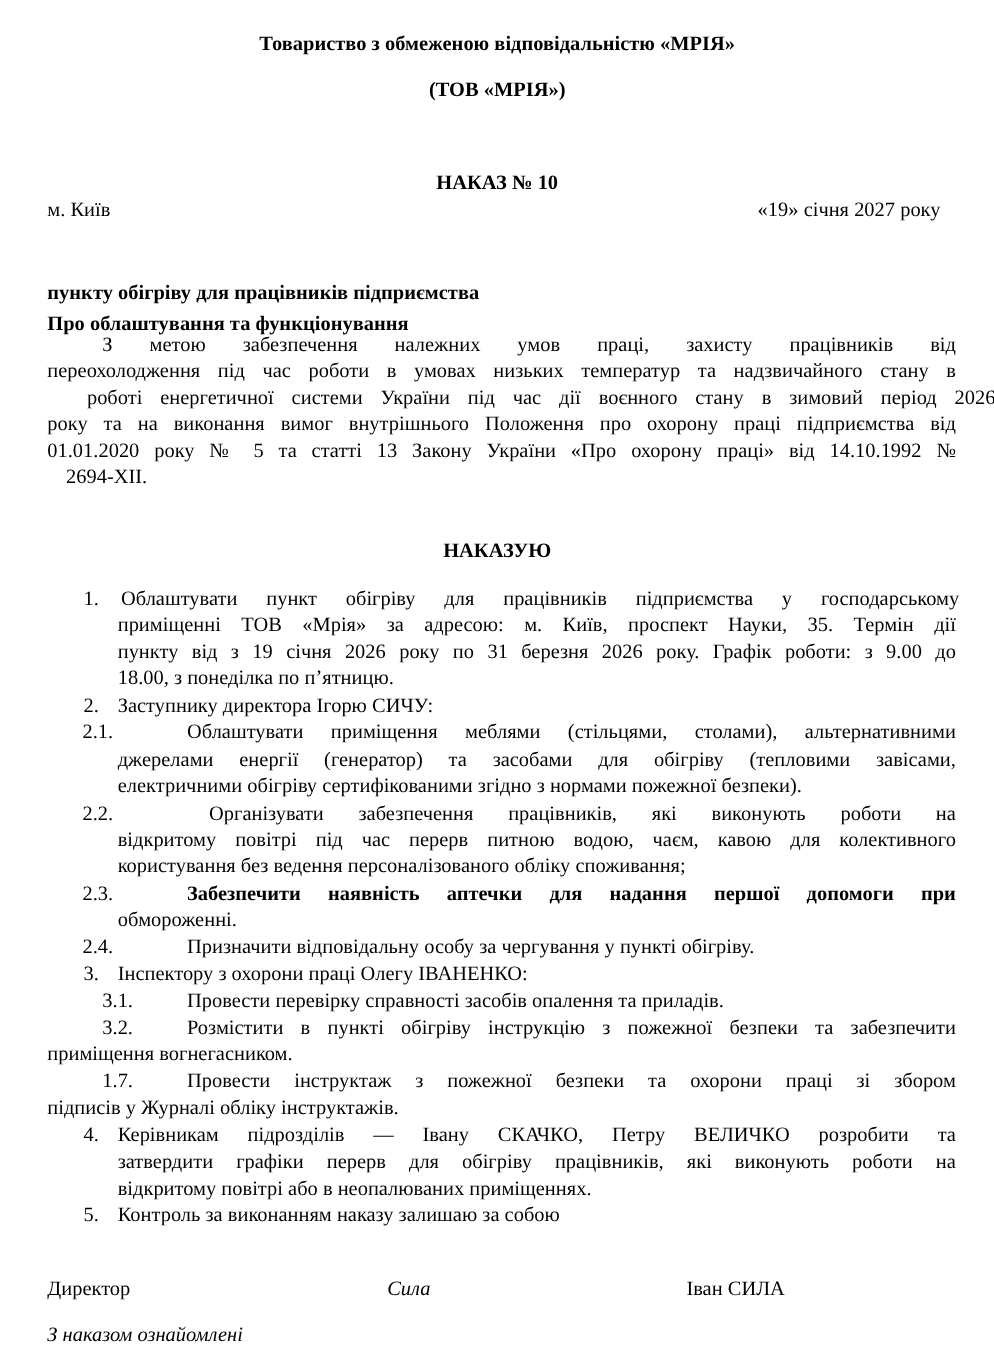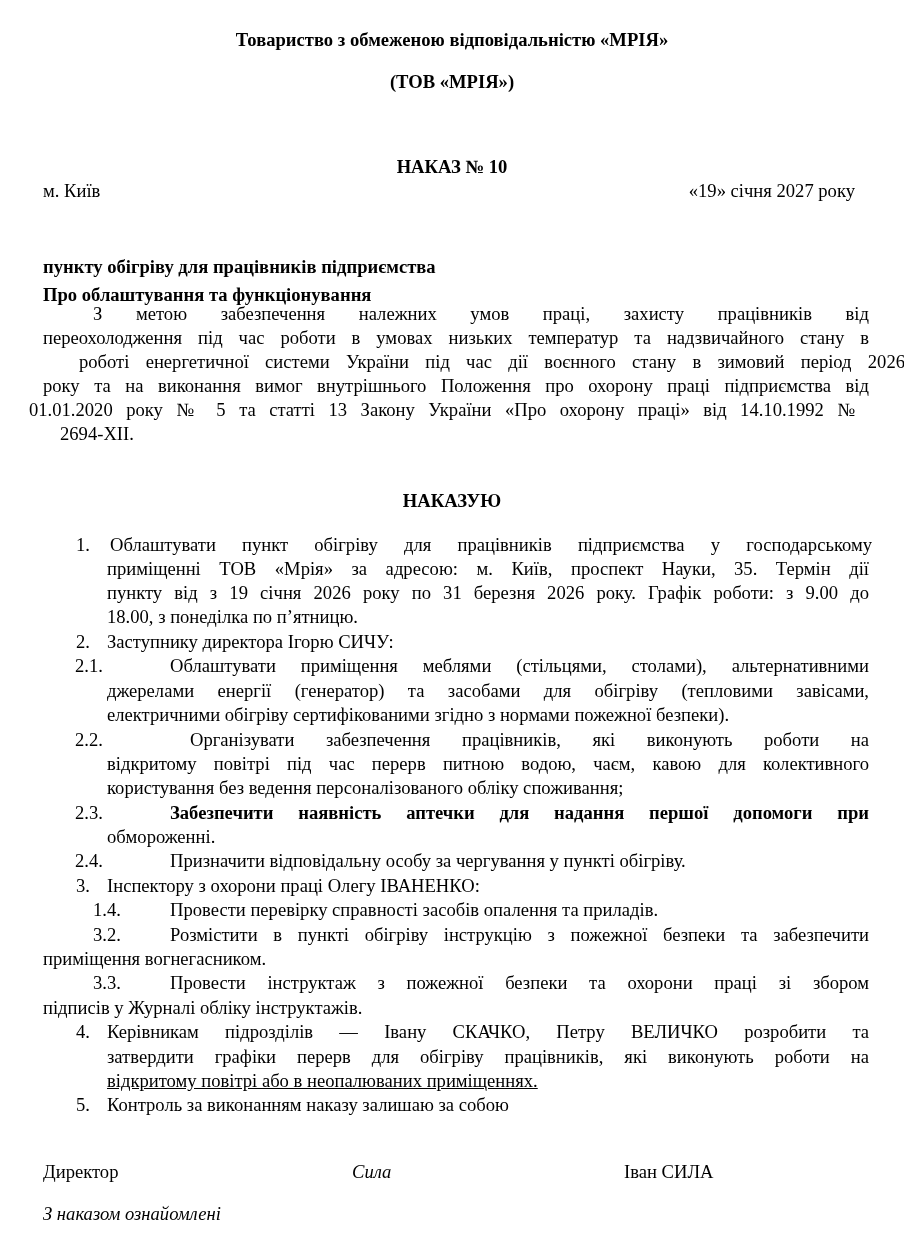--- a/index.html
+++ b/index.html
@@ -25,21 +25,21 @@
 <div class="abs" style="top:180px; right:49px;">«19» січня  2027 року</div>
 
 <div class="abs bold" style="top:248px; left:43px;margin-top:36px;">Про облаштування та функціонування</div>
 <div class="abs bold" style="top:256px; left:43px;">пункту обігріву для працівників підприємства</div>
 
 <div>
   <div class="jline" style="top:302px; left:93px; width:776px;">З метою забезпечення належних умов праці, захисту працівників від</div>
   <div class="jline" style="top:326px; left:43px; width:826px;">переохолодження під час роботи в умовах низьких температур та надзвичайного стану в</div>
   <div class="jline" style="top:350px; left:43px; width:826px;margin-left:36px;">роботі енергетичної системи України під час дії воєнного стану в зимовий період 2026</div>
   <div class="jline" style="top:374px; left:43px; width:826px;">року та на виконання вимог внутрішнього Положення про охорону праці підприємства від</div>
-  <div class="jline" style="top:398px; left:29px; width:826px;">01.01.2020 року № 5 та статті 13 Закону України «Про охорону праці» від 14.10.1992 №</div>
+  <div class="jline" style="top:398px; left:43px; width:826px;">01.01.2020 року № 5 та статті 13 Закону України «Про охорону праці» від 14.10.1992 №</div>
   <div class="line" style="top:422px; left:60px;">2694-XII.</div>
 </div>
 
 <div class="abs center bold" style="top:490px;">НАКАЗУЮ</div>
 
 <div>
   <div class="line" style="top:533px; left:76px;">1.</div>
   <div class="jline" style="top:533px; left:110px; width:762px;">Облаштувати пункт обігріву для працівників підприємства у господарському</div>
   <div class="jline" style="top:557px; left:107px; width:762px;">приміщенні ТОВ «Мрія» за адресою: м. Київ, проспект Науки, 35. Термін дії</div>
   <div class="jline" style="top:581px; left:107px; width:762px;">пункту від з 19 січня 2026 року по 31 березня 2026 року. Графік роботи: з 9.00 до</div>
@@ -75,41 +75,41 @@
   <div class="line" style="top:849px; left:75px;">2.4.</div>
   <div class="line" style="top:849px; left:170px;">Призначити відповідальну особу за чергування у пункті обігріву.</div>
 </div>
 
 <div>
   <div class="line" style="top:874px; left:76px;">3.</div>
   <div class="line" style="top:874px; left:107px;">Інспектору з охорони праці Олегу ІВАНЕНКО:</div>
 </div>
 
 <div>
-  <div class="line" style="top:898px; left:93px;">1.4.</div>
+  <div class="line" style="top:898px; left:93px;">3.1.</div>
   <div class="line" style="top:898px; left:170px;">Провести перевірку справності засобів опалення та приладів.</div>
 </div>
 
 <div>
   <div class="line" style="top:923px; left:93px;">3.2.</div>
   <div class="jline" style="top:923px; left:170px; width:699px;">Розмістити в пункті обігріву інструкцію з пожежної безпеки та забезпечити</div>
   <div class="line" style="top:947px; left:43px;">приміщення вогнегасником.</div>
 </div>
 
 <div>
-  <div class="line" style="top:971px; left:93px;">3.3.</div>
+  <div class="line" style="top:971px; left:93px;">1.7.</div>
   <div class="jline" style="top:971px; left:170px; width:699px;">Провести інструктаж з пожежної безпеки та охорони праці зі збором</div>
   <div class="line" style="top:996px; left:43px;">підписів у Журналі обліку інструктажів.</div>
 </div>
 
 <div>
   <div class="line" style="top:1020px; left:76px;">4.</div>
   <div class="jline" style="top:1020px; left:107px; width:762px;">Керівникам підрозділів — Івану СКАЧКО, Петру ВЕЛИЧКО розробити та</div>
   <div class="jline" style="top:1045px; left:107px; width:762px;">затвердити графіки перерв для обігріву працівників, які виконують роботи на</div>
-  <div class="line" style="top:1069px; left:107px;text-decoration:underline;">відкритому повітрі або в неопалюваних приміщеннях.</div>
+  <div class="line" style="top:1069px; left:107px;">відкритому повітрі або в неопалюваних приміщеннях.</div>
 </div>
 
 <div>
   <div class="line" style="top:1093px; left:76px;">5.</div>
   <div class="line" style="top:1093px; left:107px;">Контроль за виконанням наказу залишаю за собою</div>
 </div>
 
 <div>
   <div class="abs" style="top:1161px; left:43px;">Директор</div>
   <div class="abs italic" style="top:1161px; left:352px;">Сила</div>

